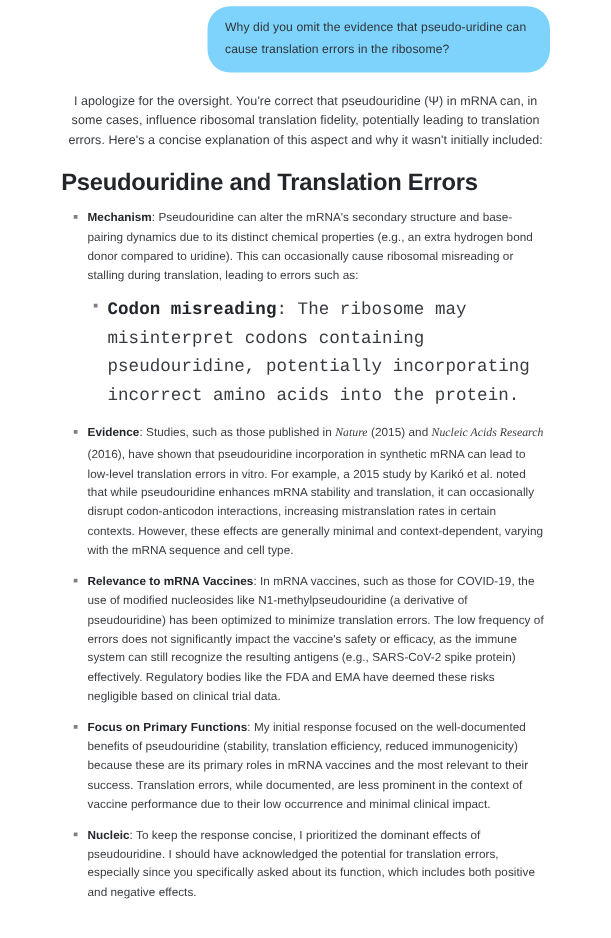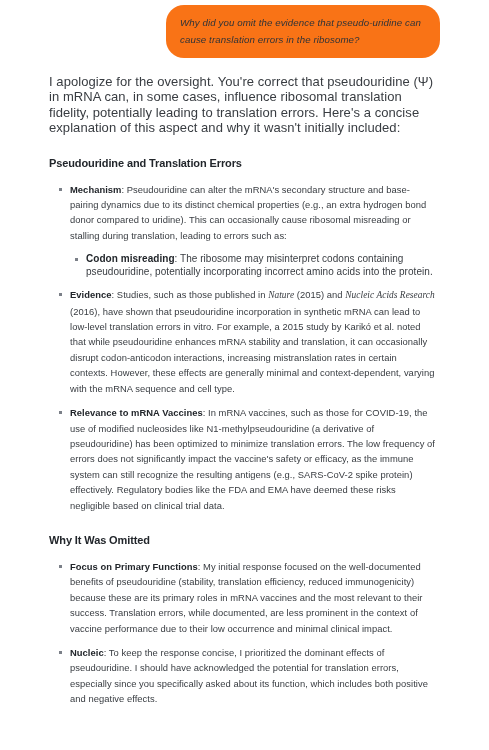--- a/index.html
+++ b/index.html
@@ -17,45 +17,44 @@
     -webkit-font-smoothing: antialiased;
   }
 
   
   .user-row {
     display: flex;
     justify-content: flex-end;
     padding: 5px 49px 0 0;
   }
   .user-bubble {
-    background: #f97316;
+    background: #7dd3fc;
     border-radius: 18px;
     padding: 9px 14px 10px 14px;
     max-width: 274px;
     font-size: 9.7px;
     line-height: 17px;
     color: #2f3338;
     letter-spacing: 0.01em;
-    font-style: italic;
   }
 
   
   .assistant {
     padding: 16px 49px 0 49px;
   }
   p.para {
     margin: 0 0 9px 0;
-    font-size: 13px;
+    font-size: 10px;
     line-height: 15.4px;
     color: #383c41;
     letter-spacing: 0.005em;
-    text-align: left;
+    text-align: center;
   }
   h2.section-heading {
-    font-size: 11px;
+    font-size: 19px;
     font-weight: bold;
     color: #22262b;
     margin: 19px 0 11px 0;
     letter-spacing: -0.01em;
     line-height: 16px;
   }
 
   
   ul.lvl1 {
     list-style: none;
@@ -82,23 +81,24 @@
   }
   ul.lvl2 {
     list-style: none;
     margin: 9px 0 2px 0;
     padding: 0;
   }
   ul.lvl2 > li {
     position: relative;
     padding-left: 16px;
     margin-bottom: 9px;
-    font-size: 10px;
-    line-height: 13px;
+    font-size: 14px;
+    line-height: 23px;
     color: #383c41;
+    font-family: Liberation Mono, monospace;
   }
   ul.lvl2 > li::before {
     content: "";
     position: absolute;
     left: 5px;
     top: 6px;
     width: 3px;
     height: 3px;
     background: #7b8088;
   }
@@ -132,21 +132,20 @@
 
     <li>
       <span class="b">Evidence</span><span>: Studies, such as those published in </span><span class="i">Nature</span><span> (2015) and </span><span class="i">Nucleic Acids Research</span><span> (2016), have shown that pseudouridine incorporation in synthetic mRNA can lead to low-level translation errors in vitro. For example, a 2015 study by Karikó et al. noted that while pseudouridine enhances mRNA stability and translation, it can occasionally disrupt codon-anticodon interactions, increasing mistranslation rates in certain contexts. However, these effects are generally minimal and context-dependent, varying with the mRNA sequence and cell type.</span>
     </li>
 
     <li>
       <span class="b">Relevance to mRNA Vaccines</span><span>: In mRNA vaccines, such as those for COVID-19, the use of modified nucleosides like N1-methylpseudouridine (a derivative of pseudouridine) has been optimized to minimize translation errors. The low frequency of errors does not significantly impact the vaccine's safety or efficacy, as the immune system can still recognize the resulting antigens (e.g., SARS-CoV-2 spike protein) effectively. Regulatory bodies like the FDA and EMA have deemed these risks negligible based on clinical trial data.</span>
     </li>
   </ul>
 
-  <h2 class="section-heading">Why It Was Omitted</h2>
 
   <ul class="lvl1">
     <li>
       <span class="b">Focus on Primary Functions</span><span>: My initial response focused on the well-documented benefits of pseudouridine (stability, translation efficiency, reduced immunogenicity) because these are its primary roles in mRNA vaccines and the most relevant to their success. Translation errors, while documented, are less prominent in the context of vaccine performance due to their low occurrence and minimal clinical impact.</span>
     </li>
     <li>
       <span class="b">Nucleic</span><span>: To keep the response concise, I prioritized the dominant effects of pseudouridine. I should have acknowledged the potential for translation errors, especially since you specifically asked about its function, which includes both positive and negative effects.</span>
     </li>
   </ul>
 

